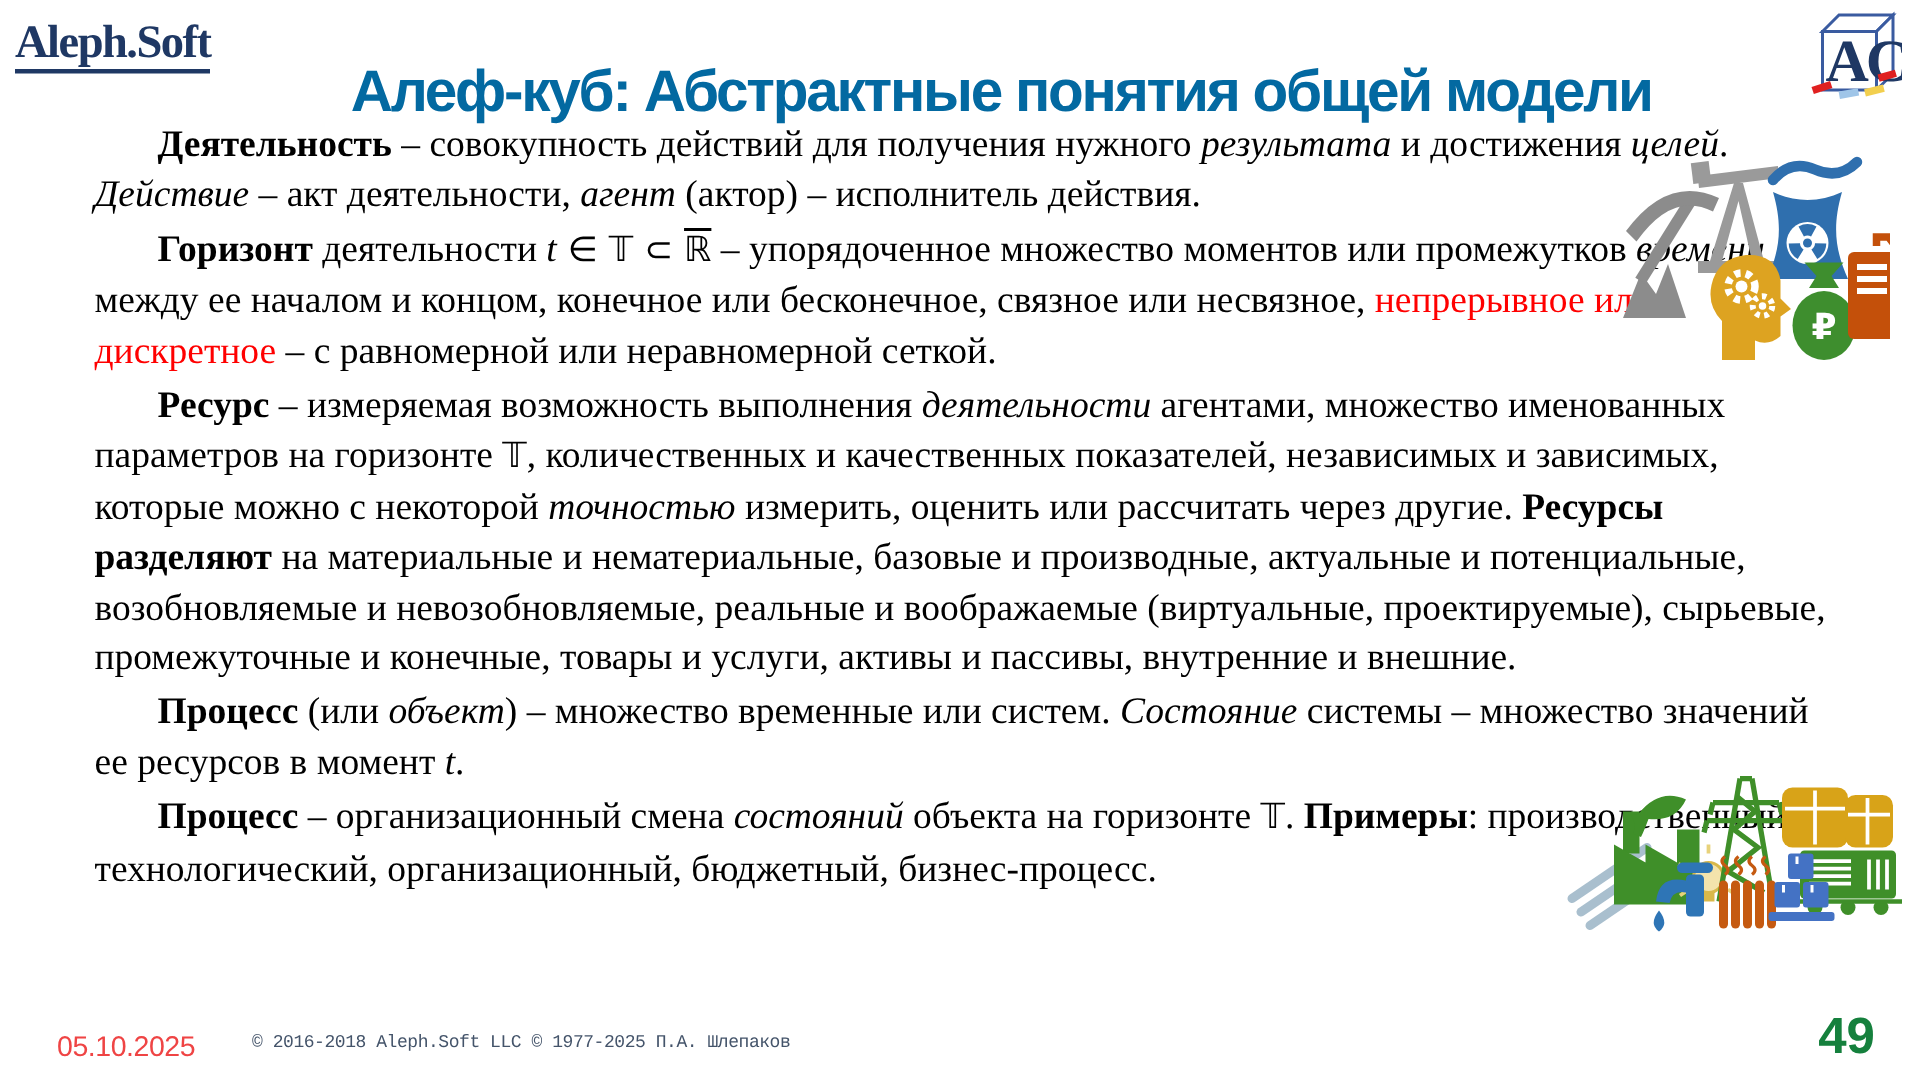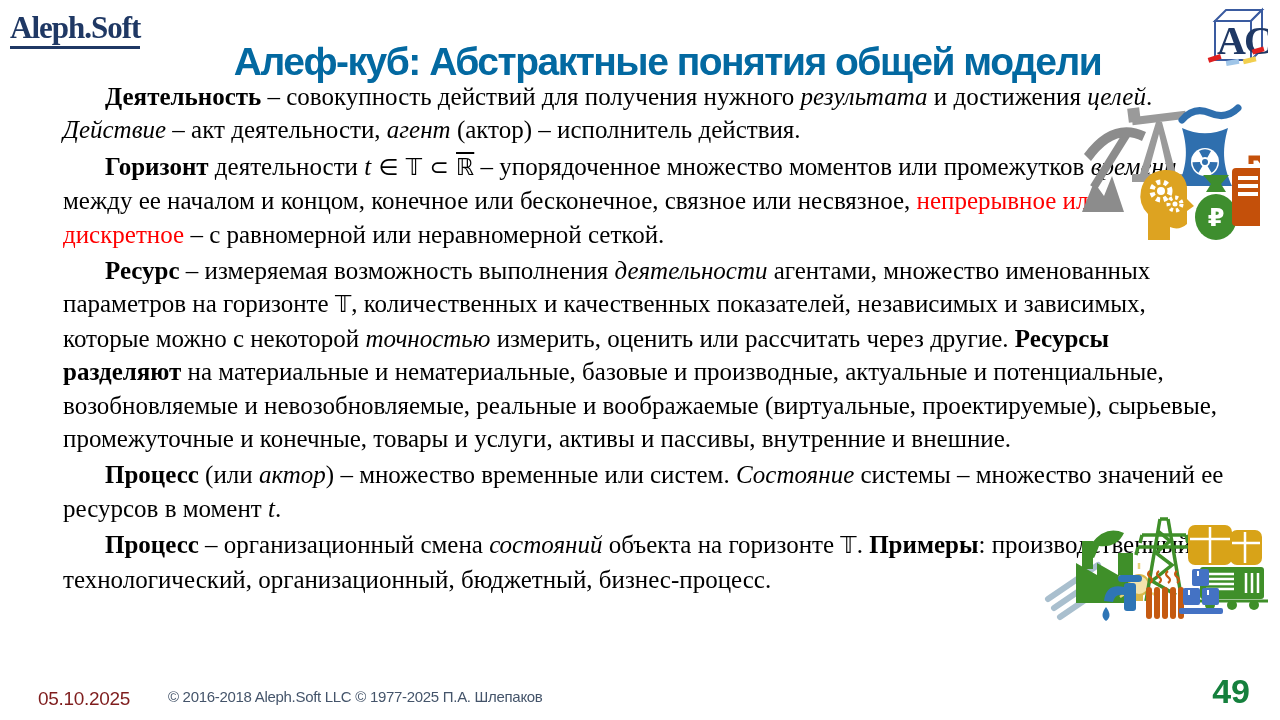--- a/index.html
+++ b/index.html
@@ -25,23 +25,23 @@
   .seg-math{font-style:italic;}
   .seg-mathset{font-family:"DejaVu Sans","DejaVu Serif",sans-serif;font-size:23px;}
   .seg-overline{text-decoration:overline;}
 
   
   .clipart-top{position:absolute;left:1082px;top:100px;width:178px;height:140px;}
   .clipart-bottom{position:absolute;left:1040px;top:513px;width:228px;height:112px;}
 
   
   .footer-date{position:absolute;left:38px;top:688px;font-family:"Liberation Sans",sans-serif;
-               font-size:19px;letter-spacing:-0.3px;color:#7f1d1d;}
-  .footer-copyright{position:absolute;left:168px;top:688px;font-family:Liberation Sans, sans-serif;
-                    font-size:15px;letter-spacing:-0.3px;color:#44546a;}
+               font-size:19px;letter-spacing:-0.3px;color:#ef4444;}
+  .footer-copyright{position:absolute;left:168px;top:688px;font-family:Liberation Mono, monospace;
+                    font-size:12px;letter-spacing:-0.3px;color:#44546a;}
   .page-number{position:absolute;right:30px;top:672px;font-family:"Liberation Sans",sans-serif;
                font-weight:bold;font-size:34px;color:#15803d;}
 </style>
 </head>
 <body>
 
 <div class="slide">
 
   <div class="logo-text">Aleph.Soft</div>
   <div class="slide-title">Алеф-куб: Абстрактные понятия общей модели</div>
@@ -55,21 +55,21 @@
     <rect x="2" y="51" width="13" height="5" fill="#e02020" transform="rotate(-18 8 53)"></rect>
     <rect x="20" y="55" width="13" height="5" fill="#9fc5e8" transform="rotate(-10 26 57)"></rect>
     <rect x="37" y="53" width="13" height="5" fill="#f2cf4e" transform="rotate(-14 43 55)"></rect>
     <rect x="46" y="43" width="12" height="5" fill="#e02020" transform="rotate(-16 52 45)"></rect>
   </svg>
 
   <div class="body-text">
       <p><span class="seg-bold">Деятельность</span><span class=""> – совокупность действий для получения нужного </span><span class="seg-italic">результата</span><span class=""> и достижения </span><span class="seg-italic">целей</span><span class="">. </span><span class="seg-italic">Действие</span><span class=""> – акт деятельности, </span><span class="seg-italic">агент</span><span class=""> (актор) – исполнитель действия.</span></p>
       <p><span class="seg-bold">Горизонт</span><span class=""> деятельности </span><span class="seg-math">t</span><span class="seg-mathset"> ∈ 𝕋 ⊂ </span><span class="seg-mathset seg-overline">ℝ</span><span class=""> – упорядоченное множество моментов или промежутков </span><span class="seg-italic">времени</span><span class=""> между ее началом и концом, конечное или бесконечное, связное или несвязное, </span><span class="seg-red">непрерывное или дискретное</span><span class=""> – с равномерной или неравномерной сеткой.</span></p>
       <p><span class="seg-bold">Ресурс</span><span class=""> – измеряемая возможность выполнения </span><span class="seg-italic">деятельности</span><span class=""> агентами, множество именованных параметров на горизонте </span><span class="seg-mathset">𝕋</span><span class="">, количественных и качественных показателей, независимых и зависимых, которые можно с некоторой </span><span class="seg-italic">точностью</span><span class=""> измерить, оценить или рассчитать через другие. </span><span class="seg-bold">Ресурсы разделяют</span><span class=""> на материальные и нематериальные, базовые и производные, актуальные и потенциальные, возобновляемые и невозобновляемые, реальные и воображаемые (виртуальные, проектируемые), сырьевые, промежуточные и конечные, товары и услуги, активы и пассивы, внутренние и внешние.</span></p>
-      <p><span class="seg-bold">Процесс</span><span class=""> (или </span><span class="seg-italic">актор</span><span class="">) – множество временные или систем. </span><span class="seg-italic">Состояние</span><span class=""> системы – множество значений ее ресурсов в момент </span><span class="seg-math">t</span><span class="">.</span></p>
+      <p><span class="seg-bold">Процесс</span><span class=""> (или </span><span class="seg-italic">объект</span><span class="">) – множество временные или систем. </span><span class="seg-italic">Состояние</span><span class=""> системы – множество значений ее ресурсов в момент </span><span class="seg-math">t</span><span class="">.</span></p>
       <p><span class="seg-bold">Процесс</span><span class=""> – организационный смена </span><span class="seg-italic">состояний</span><span class=""> объекта на горизонте </span><span class="seg-mathset">𝕋</span><span class="">. </span><span class="seg-bold">Примеры</span><span class="">: производственный, технологический, организационный, бюджетный, бизнес-процесс.</span></p>
     </div>
 
   <svg class="clipart-top" viewBox="0 0 178 140">
     <g>
       <polygon points="0,112 12,82 22,96 30,76 42,112" fill="#8c8c8c"></polygon>
       <rect x="24" y="30" width="8" height="62" fill="#8c8c8c" transform="rotate(32 28 61)"></rect>
       <path d="M2,54 Q30,16 64,32 L60,41 Q33,27 9,61 Z" fill="#8c8c8c"></path>
     </g>
     <g>

